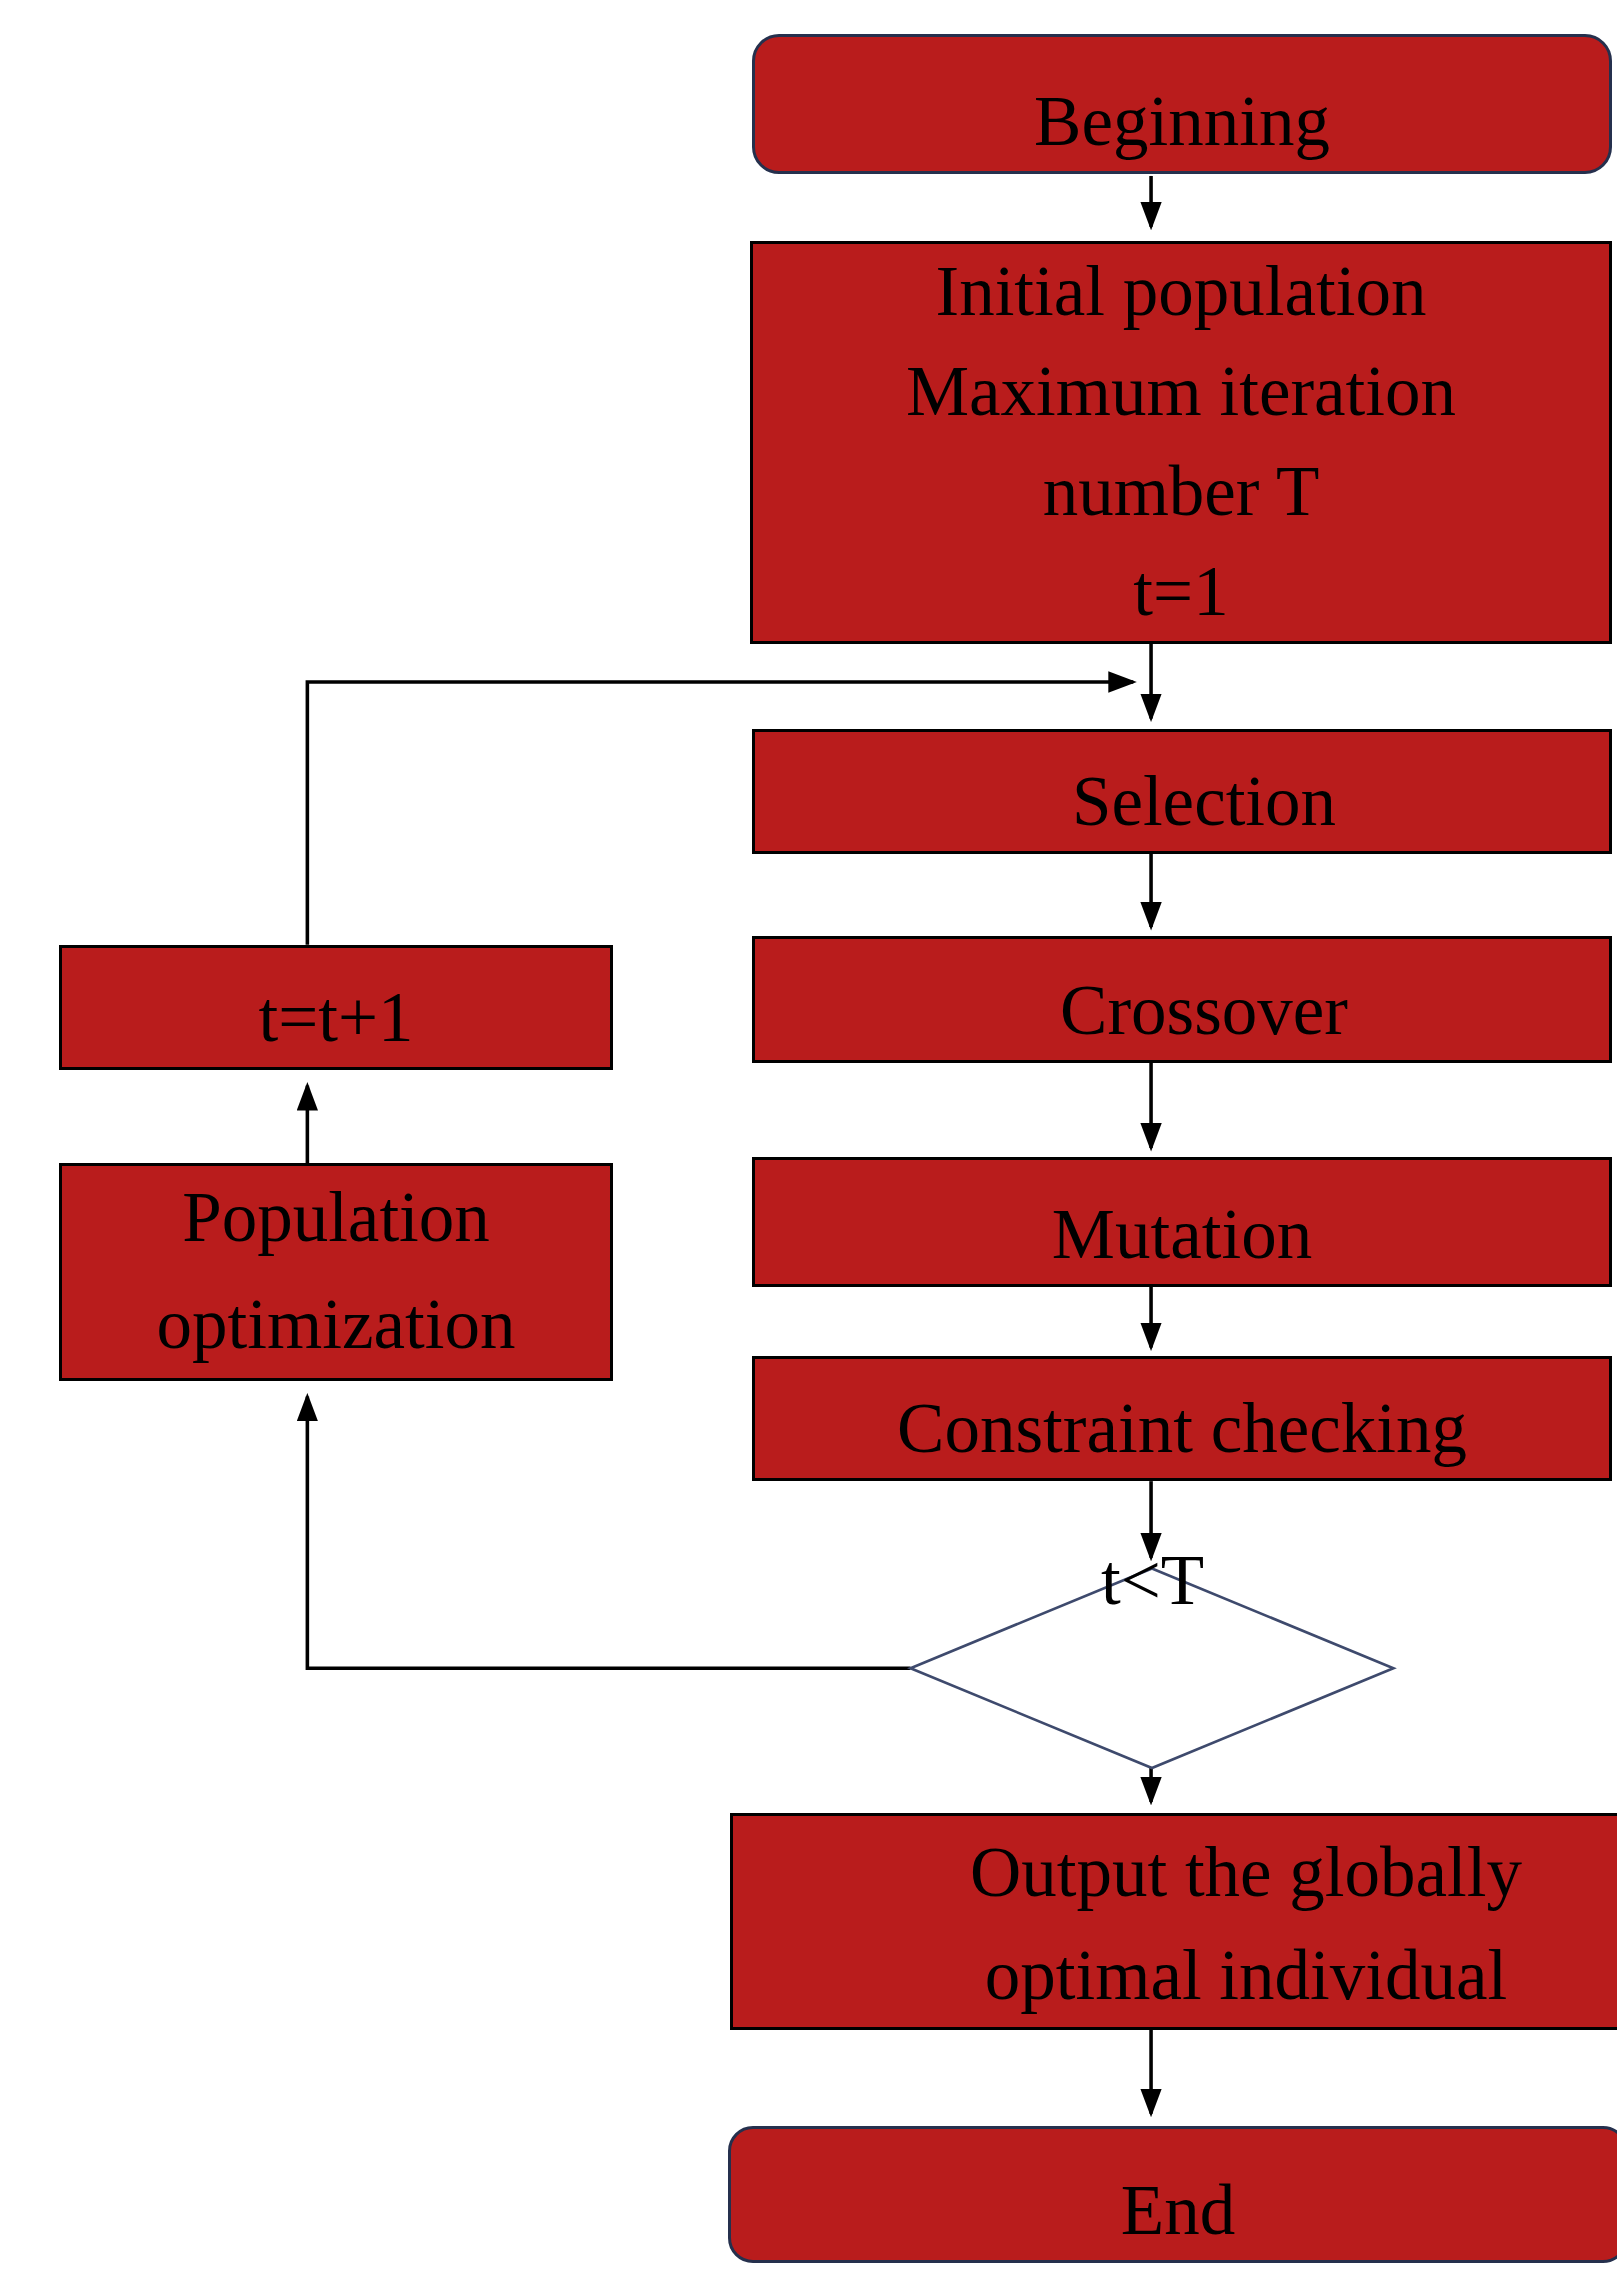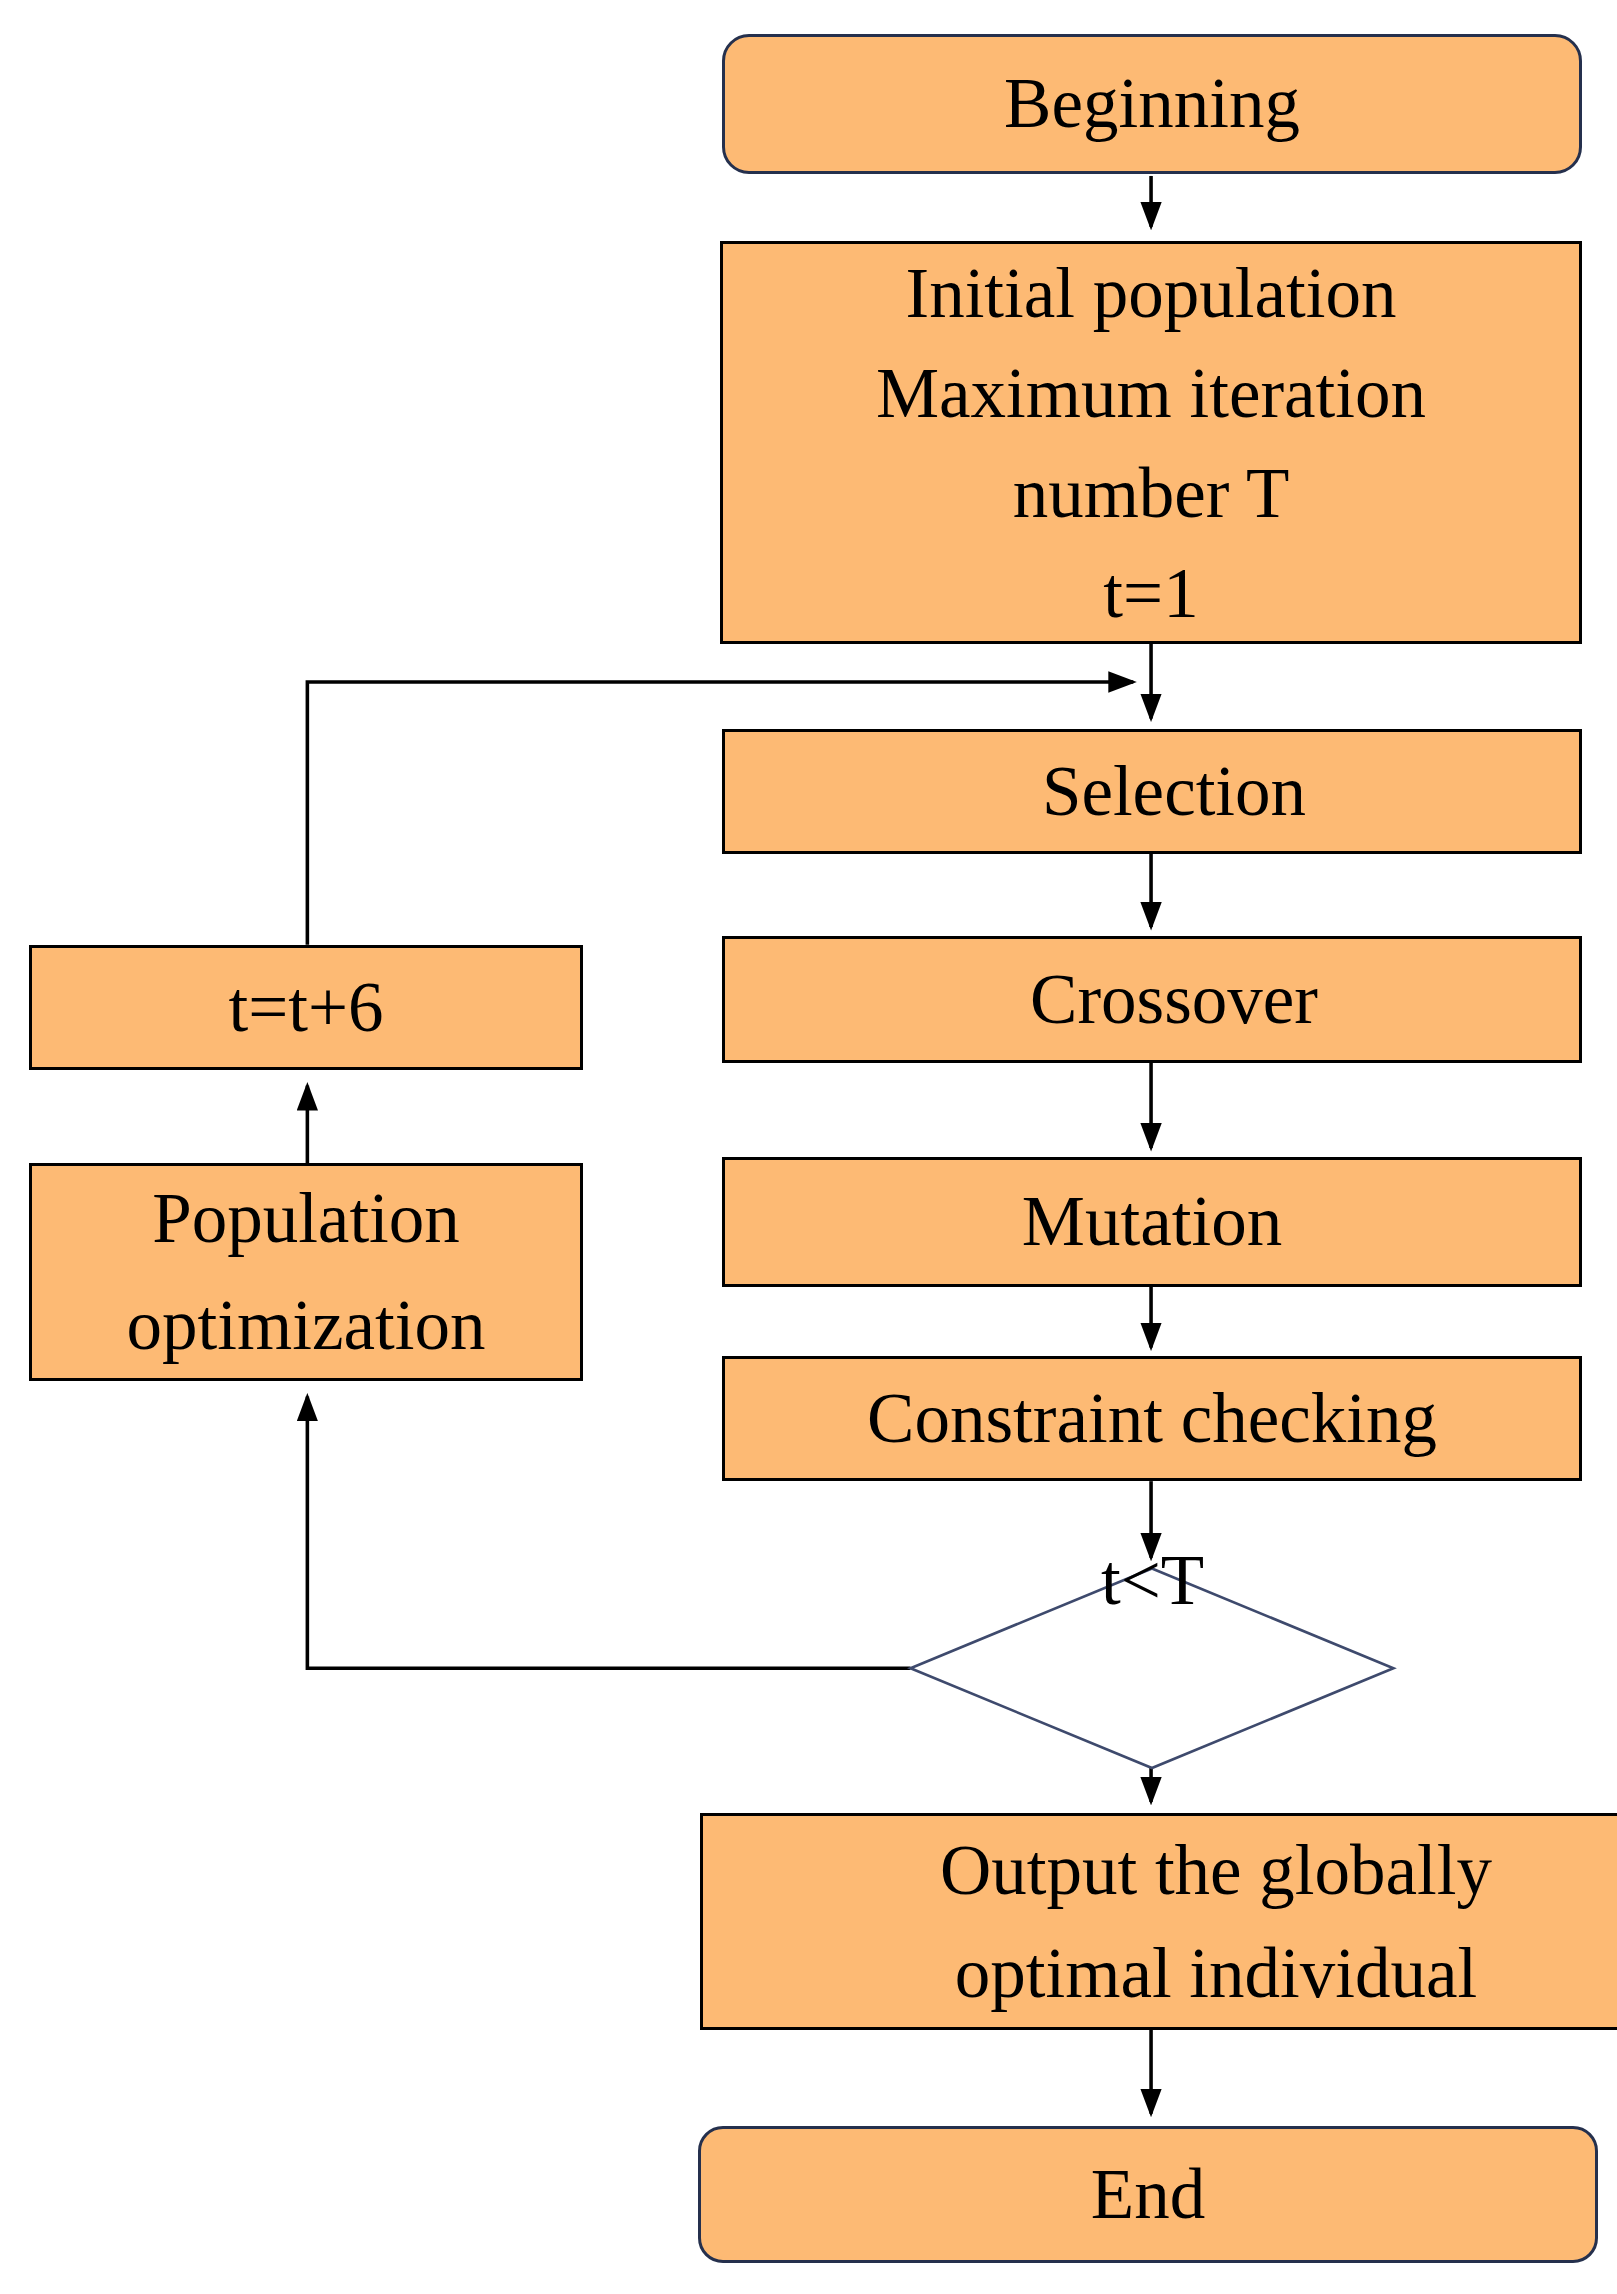--- a/index.html
+++ b/index.html
@@ -23,27 +23,28 @@
     width: 1617px;
     height: 2295px;
     z-index: 1;
   }
   .node {
     position: absolute;
     z-index: 2;
     display: flex;
     flex-direction: column;
     align-items: center;
-    justify-content: center;
+    justify-content: flex-end;
     text-align: center;
-    background: #fdba74;
+    background: #b91c1c;
     box-sizing: border-box;
     font-size: 71px;
     line-height: 1.38;
     white-space: nowrap;
+    margin-left: 30px;
   }
   .process {
     border: 3.6px solid #000000;
   }
   .terminator {
     border: 3.6px solid #25304d;
   }
   .decision-label {
     position: absolute;
     z-index: 2;
@@ -140,21 +141,21 @@
   <div class="node process n-output">
     <div>Output the globally</div>
     <div>optimal individual</div>
   </div>
 
   <div class="node terminator n-end">
     <span>End</span>
   </div>
 
   <div class="node process n-increment">
-    <span>t=t+6</span>
+    <span>t=t+1</span>
   </div>
 
   <div class="node process n-popopt">
     <div>Population</div>
     <div>optimization</div>
   </div>
 
 </div>
 
 

